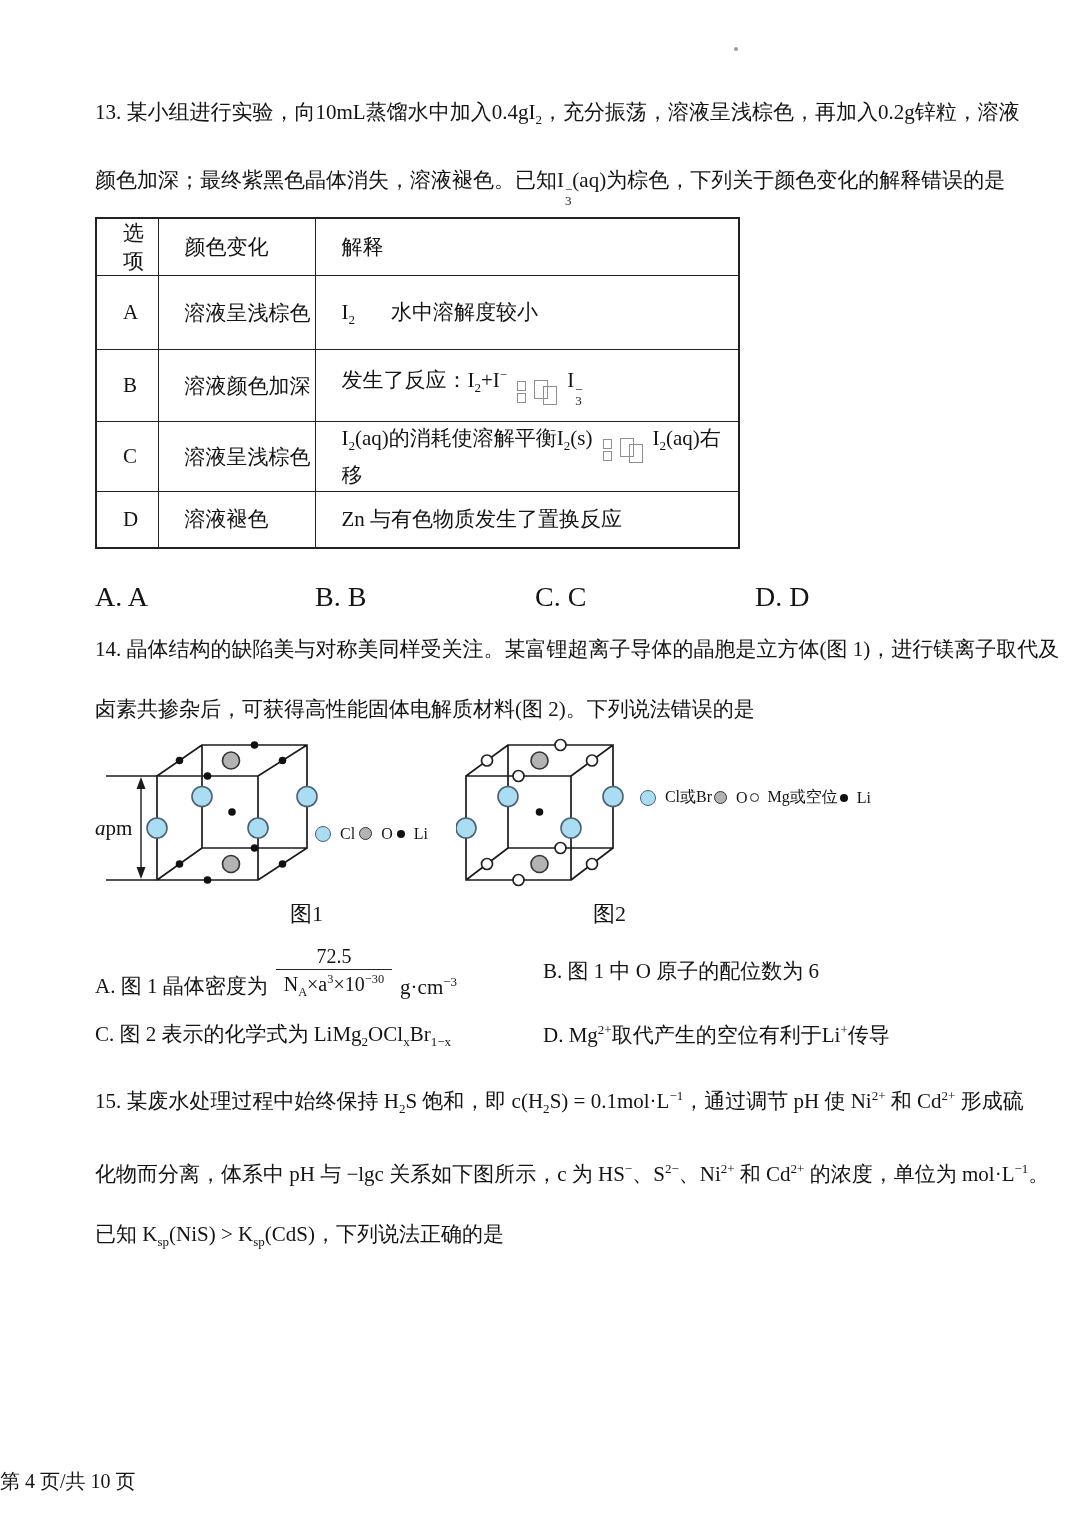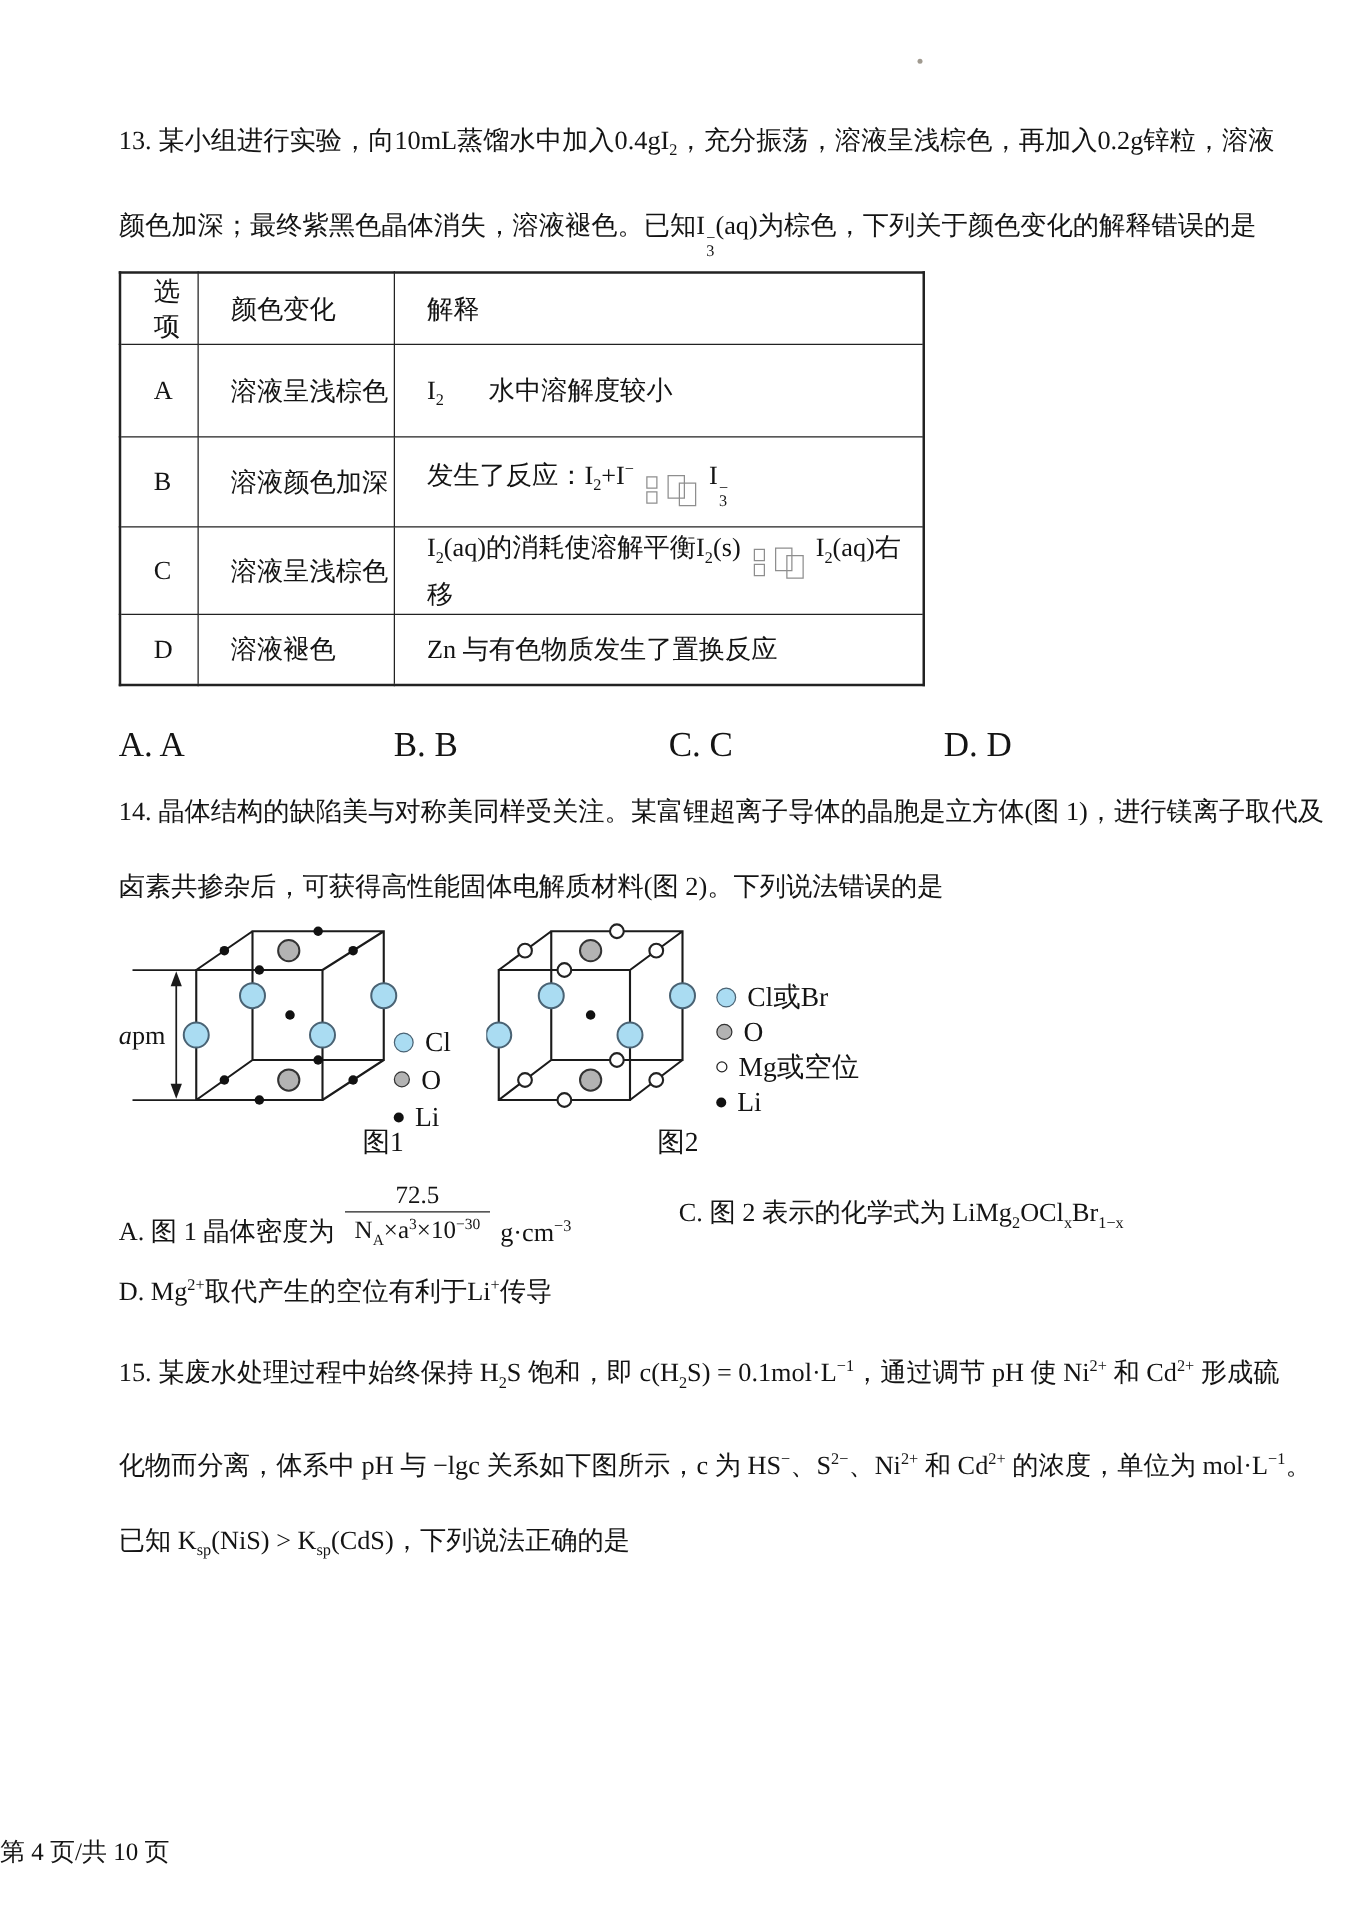--- a/index.html
+++ b/index.html
@@ -32,21 +32,21 @@
   .figcol{display:flex;flex-direction:column;align-items:flex-end}
   .caption{font-size:22px;margin-top:4px}
   .cell path.edge{stroke:#1b1b1b;stroke-width:1.7;fill:none}
   .dim path{stroke:#1b1b1b;stroke-width:1.4;fill:none}
   .dim polygon{fill:#1b1b1b}
   .dimtext{font-size:21px;fill:#141414}
   .a-cl circle{fill:#aadcf2;stroke:#4a6374;stroke-width:1.6}
   .a-o circle{fill:#b3b3b3;stroke:#333;stroke-width:1.6}
   .a-mg circle{fill:#fff;stroke:#222;stroke-width:1.7}
   .a-li circle{fill:#111}
-  .legend{display:flex;flex-direction:column;font-size:22px}
+  .legend{display:flex;flex-direction:row;font-size:16px}
   .legend1{margin:88px 0 0 -8px;gap:4px}
   .legend2{margin:52px 0 0 14px;gap:2px}
   .lgrow{display:flex;align-items:center;gap:9px;height:26px}
   .sw{display:inline-block;border-radius:50%;flex:none}
   .sw-cl{width:16px;height:16px;background:#aadcf2;border:1.7px solid #4a6374}
   .sw-o{width:13px;height:13px;background:#b3b3b3;border:1.7px solid #333}
   .sw-mg{width:9px;height:9px;background:#fff;border:1.7px solid #222}
   .sw-li{width:8px;height:8px;background:#111}
   
   .optgrid{display:grid;grid-template-columns:448px auto;row-gap:20px;margin-top:14px;font-size:21px;align-items:center}
@@ -243,20 +243,21 @@
 
       <div class="optgrid">
         <div class="optA">
           <span>A. 图 1 晶体密度为</span>
           <span class="frac">
             <span class="num">72.5</span>
             <span class="den">N<sub>A</sub>×a<sup>3</sup>×10<sup>−30</sup></span>
           </span>
           <span>g·cm<sup>−3</sup></span>
         </div>
+        <div>B. 图 1 中 O 原子的配位数为 6</div>
         <div>C. 图 2 表示的化学式为 LiMg<sub>2</sub>OCl<sub>x</sub>Br<sub>1−x</sub></div>
         <div>D. Mg<sup>2+</sup>取代产生的空位有利于Li<sup>+</sup>传导</div>
       </div>
     </section>
 
     <section class="q15sec">
       <p class="qline">15. 某废水处理过程中始终保持 H<sub>2</sub>S 饱和，即 c(H<sub>2</sub>S) = 0.1mol·L<sup>−1</sup>，通过调节 pH 使 Ni<sup>2+</sup> 和 Cd<sup>2+</sup> 形成硫</p>
       <p class="qline">化物而分离，体系中 pH 与 −lgc 关系如下图所示，c 为 HS<sup>−</sup>、S<sup>2−</sup>、Ni<sup>2+</sup> 和 Cd<sup>2+</sup> 的浓度，单位为 mol·L<sup>−1</sup>。</p>
       <p class="qline">已知 K<sub>sp</sub>(NiS) &gt; K<sub>sp</sub>(CdS)，下列说法正确的是</p>
     </section>

